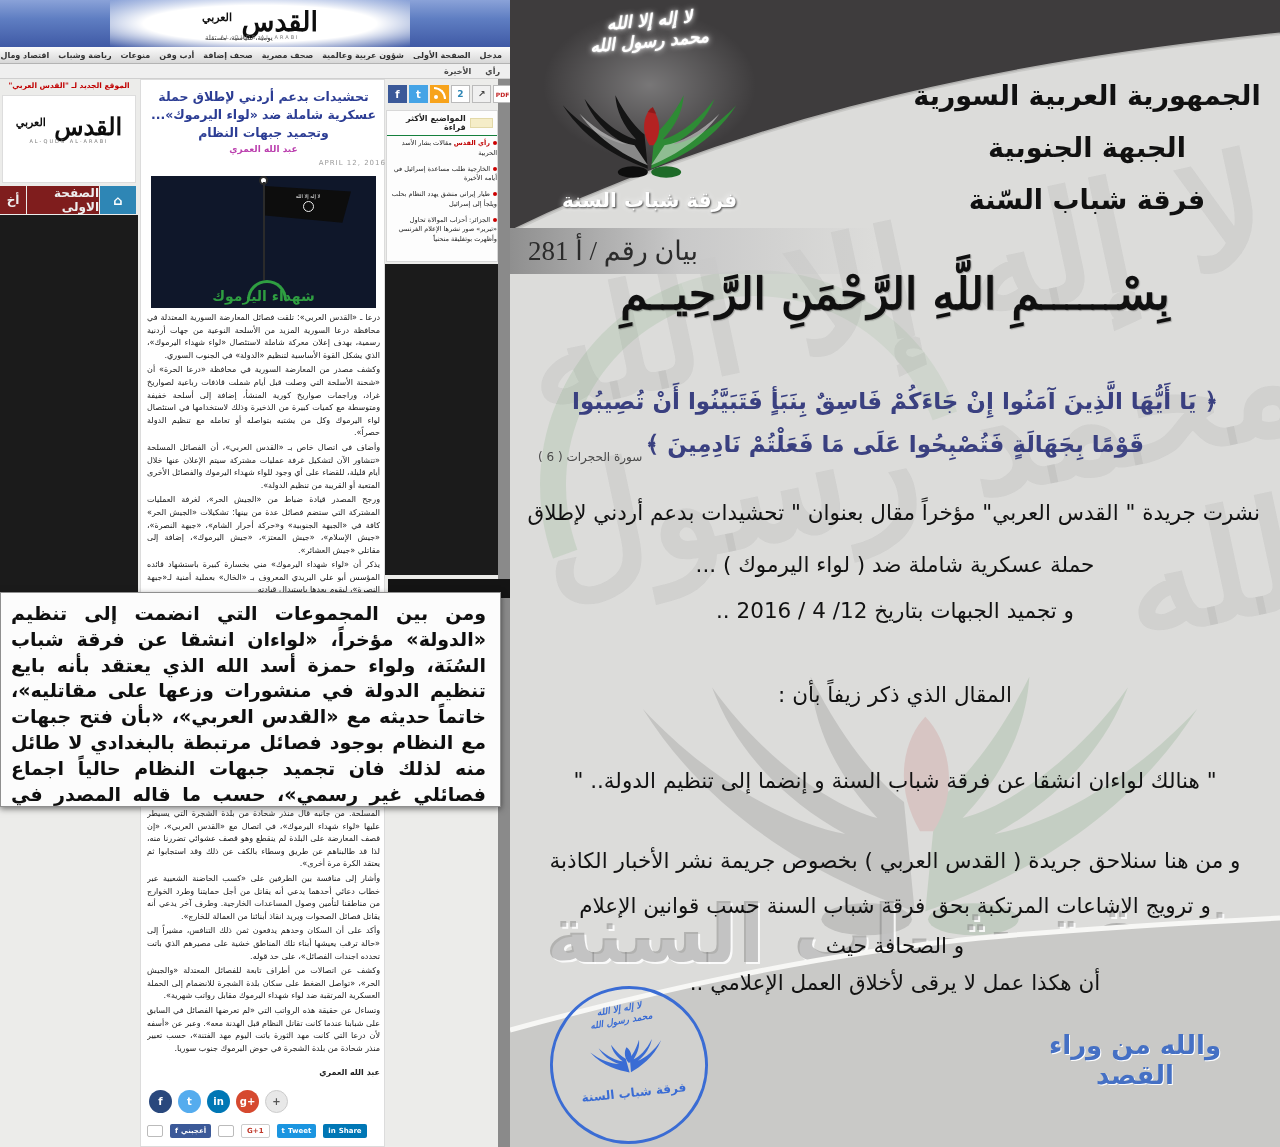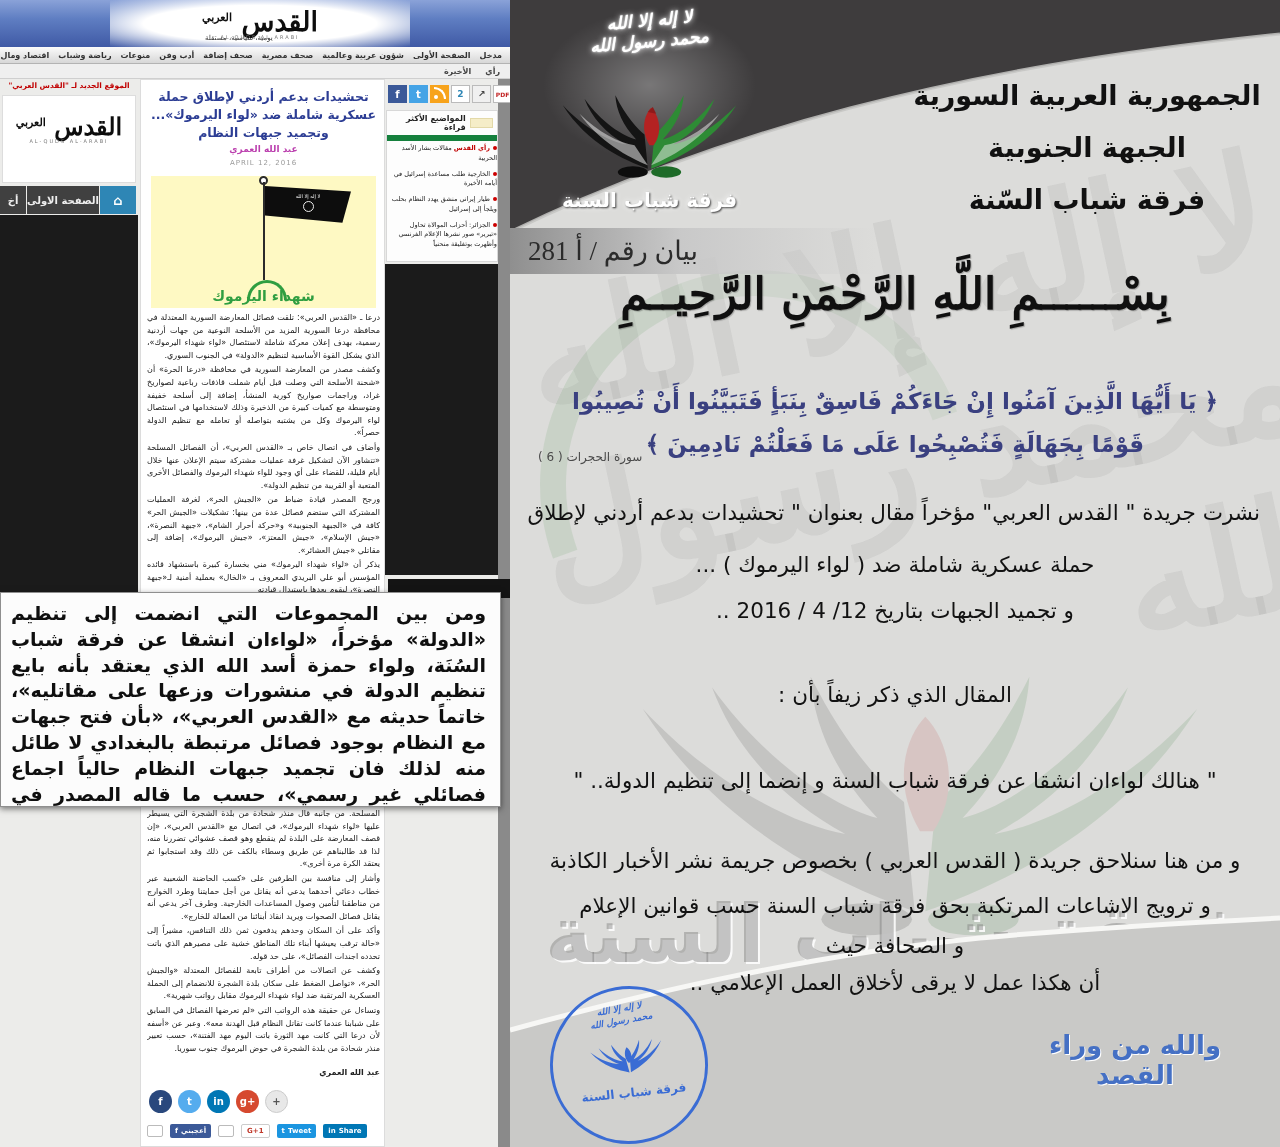--- a/index.html
+++ b/index.html
@@ -29,37 +29,37 @@
 
   #np-gray-strip { position:absolute; left:498px; top:79px; width:12px; height:1068px; background:#8a8a8a; }
 
   
   #new-site-link { position:absolute; left:0; top:81px; width:138px; text-align:center;
     font-size:7.5px; font-weight:bold; color:#c00000; cursor:pointer; }
   #np-logo-box { position:absolute; left:2px; top:95px; width:134px; height:88px; background:#fff;
     border:1px solid #ddd; text-align:center; padding-top:10px; }
   #np-logo-box .mast-title { font-size:24px; line-height:34px; }
   #np-tabs { position:absolute; left:0; top:186px; width:138px; height:28px; }
-  .np-tab { position:absolute; top:0; height:28px; background:#404040; color:#eee; font-size:10px;
+  .np-tab { position:absolute; top:0; height:28px; background:#7f1d1d; color:#eee; font-size:12px;
     font-weight:bold; display:flex; align-items:center; justify-content:center; cursor:pointer; }
   #tab-news { left:0; width:26px; }
   #tab-front { left:27px; width:72px; }
   #tab-home { left:100px; width:36px; background:#2e86b5; color:#fff; font-size:13px; }
   #black-box-left { position:absolute; left:0; top:215px; width:138px; height:377px; background:#1b1b1b; }
 
   
   #article { position:absolute; left:140px; top:79px; width:245px; height:1068px; background:#ffffff;
     border:1px solid #dcdcdc; }
   #headline { position:absolute; left:6px; top:8px; width:233px; text-align:center;
     font-size:12.5px; font-weight:bold; color:#2c3d94; line-height:1.45; }
   #byline { position:absolute; left:0; top:64px; width:245px; text-align:center;
     font-size:9px; font-weight:bold; color:#bb3fae; }
-  #art-date { position:absolute; left:0; top:79px; width:245px; text-align:center;
+  #art-date { position:absolute; left:0; top:79px; width:245px; text-align:right;
     font-size:7px; color:#9a9a9a; direction:ltr; letter-spacing:1px; }
-  #figure { position:absolute; left:10px; top:96px; width:225px; height:132px; background:#fef9c3; }
+  #figure { position:absolute; left:10px; top:96px; width:225px; height:132px; background:#0f172a; }
   #flag-pole { position:absolute; left:112px; top:6px; width:2px; height:98px; background:#2b2b2b; }
   #flag-finial { position:absolute; left:108px; top:0; width:9px; height:9px; border:2px solid #2b2b2b; border-radius:50%; background:#fff; }
   #flag-cloth { position:absolute; left:114px; top:10px; width:86px; height:40px; background:#0d0d0d;
     clip-path:polygon(0 0, 100% 14%, 90% 92%, 0 74%); color:#f5f5f5; font-size:5px; text-align:center; padding-top:6px; line-height:1.6; }
   #flag-seal { width:11px; height:11px; border:1px solid #eee; border-radius:50%; margin:1px auto 0; }
   #yk-dome { position:absolute; left:96px; top:104px; width:40px; height:20px;
     border:3px solid #2f9e41; border-bottom:none; border-radius:40px 40px 0 0; }
   #yk-logo { position:absolute; left:0; top:112px; width:225px; text-align:center;
     font-size:14px; font-weight:bold; color:#2f9e41; letter-spacing:1px; }
   .art-body { position:absolute; left:6px; width:233px; overflow:hidden;
@@ -85,21 +85,21 @@
   .icon-rss { background:#f7a31b; }
   .icon-rss::before { content:""; position:absolute; left:4px; bottom:4px; width:4px; height:4px; background:#fff; border-radius:50%; }
   .icon-rss::after { content:""; position:absolute; left:4px; bottom:4px; width:10px; height:10px;
     border:2px solid #fff; border-left:none; border-bottom:none; border-radius:0 100% 0 0; }
   .icon-cm { background:#fff; border:1px solid #bbb; color:#2e86b5; font-size:9px; }
   .icon-sh { background:#f0f0f0; border:1px solid #bbb; color:#444; font-size:9px; }
   .icon-pdf { background:#fff; border:1px solid #bbb; color:#c22222; font-size:6px; }
 
   #most-read { position:absolute; left:386px; top:110px; width:112px; height:152px; background:#fdfdfd;
     border:1px solid #d8d8d8; }
-  #most-read-head { display:flex; align-items:center; gap:4px; padding:3px 4px; border-bottom:6px solid #15803d; }
+  #most-read-head { display:flex; align-items:center; gap:4px; padding:3px 4px; border-bottom:1px solid #15803d; }
   #most-read-swatch { width:26px; height:10px; background:#f5edc8; border:1px solid #e3d9a8; }
   #most-read-title { font-size:8px; font-weight:bold; color:#222; }
   .mr-item { padding:3px 0 3px 3px; font-size:6.5px; line-height:1.5; color:#222; cursor:pointer; }
   .mr-dot { display:inline-block; width:4px; height:4px; background:#c00; border-radius:50%; margin-left:3px; }
   .mr-lead { color:#c00000; font-weight:bold; }
   #black-box-right { position:absolute; left:385px; top:264px; width:113px; height:311px; background:#1b1b1b; }
   #black-bar-right { position:absolute; left:388px; top:579px; width:122px; height:19px; background:#141414; }
 
   
   #quote-box { position:absolute; left:0; top:592px; width:501px; height:215px; background:#fcfcfc;

